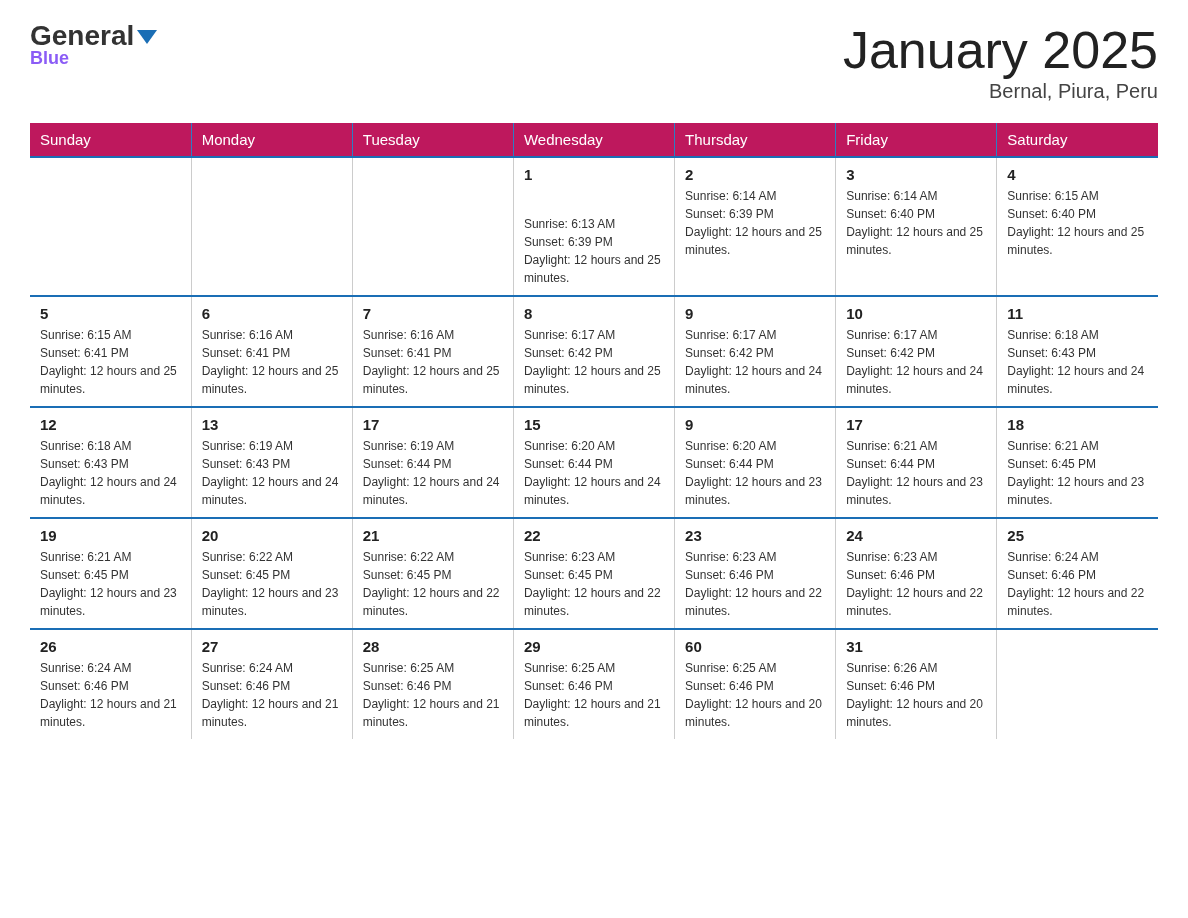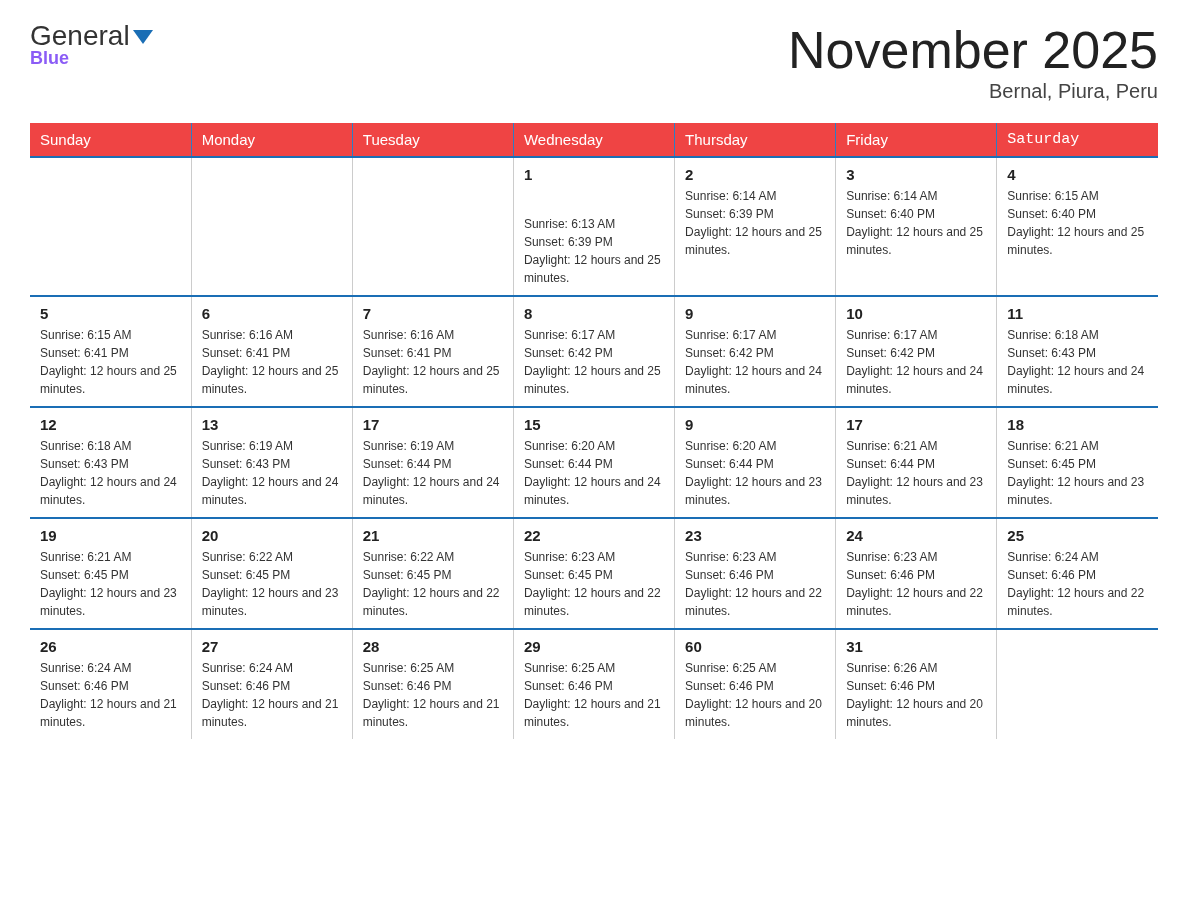--- a/index.html
+++ b/index.html
@@ -16,21 +16,21 @@
       align-items: flex-start;
       margin-bottom: 20px;
     }
     .logo {
       display: flex;
       flex-direction: column;
       align-items: flex-start;
     }
     .logo-text {
       font-size: 28px;
-      font-weight: normal;
+      font-weight: bold;
       color: #333;
       display: flex;
       align-items: center;
     }
     .logo-general { color: #333; }
     .logo-triangle {
       width: 0;
       height: 0;
       border-left: 10px solid transparent;
       border-right: 10px solid transparent;
@@ -54,33 +54,32 @@
     }
     .subtitle {
       font-size: 20px;
       color: #444;
     }
     .calendar {
       width: 100%;
       border-collapse: collapse;
     }
     .calendar thead tr {
-      background-color: #ef4444;
+      background-color: #be185d;
     }
     .calendar thead th {
       color: #fff;
       padding: 8px 10px;
       text-align: left;
       font-size: 15px;
       font-weight: normal;
       border-right: 1px solid #2a7ec5;
     }
     .calendar thead th:last-child {
       border-right: none;
-      font-family: Liberation Mono, monospace;
     }
     .calendar tbody tr {
       border-top: 2px solid #1a6eb5;
     }
     .calendar tbody td {
       vertical-align: top;
       padding: 8px 10px;
       border-right: 1px solid #ccc;
       width: calc(100% / 7);
       min-height: 110px;
@@ -108,21 +107,21 @@
 
 <div class="header-area">
   <div class="logo">
     <div class="logo-text">
       <span class="logo-general">General</span>
       <span class="logo-triangle"></span>
     </div>
     <div class="logo-underline">Blue</div>
   </div>
   <div class="title-area">
-    <div class="month-title">November 2025</div>
+    <div class="month-title">January 2025</div>
     <div class="subtitle">Bernal, Piura, Peru</div>
   </div>
 </div>
 
 <table class="calendar">
   <thead>
     <tr>
     <th>Sunday</th>
         <th>Monday</th>
         <th>Tuesday</th>

